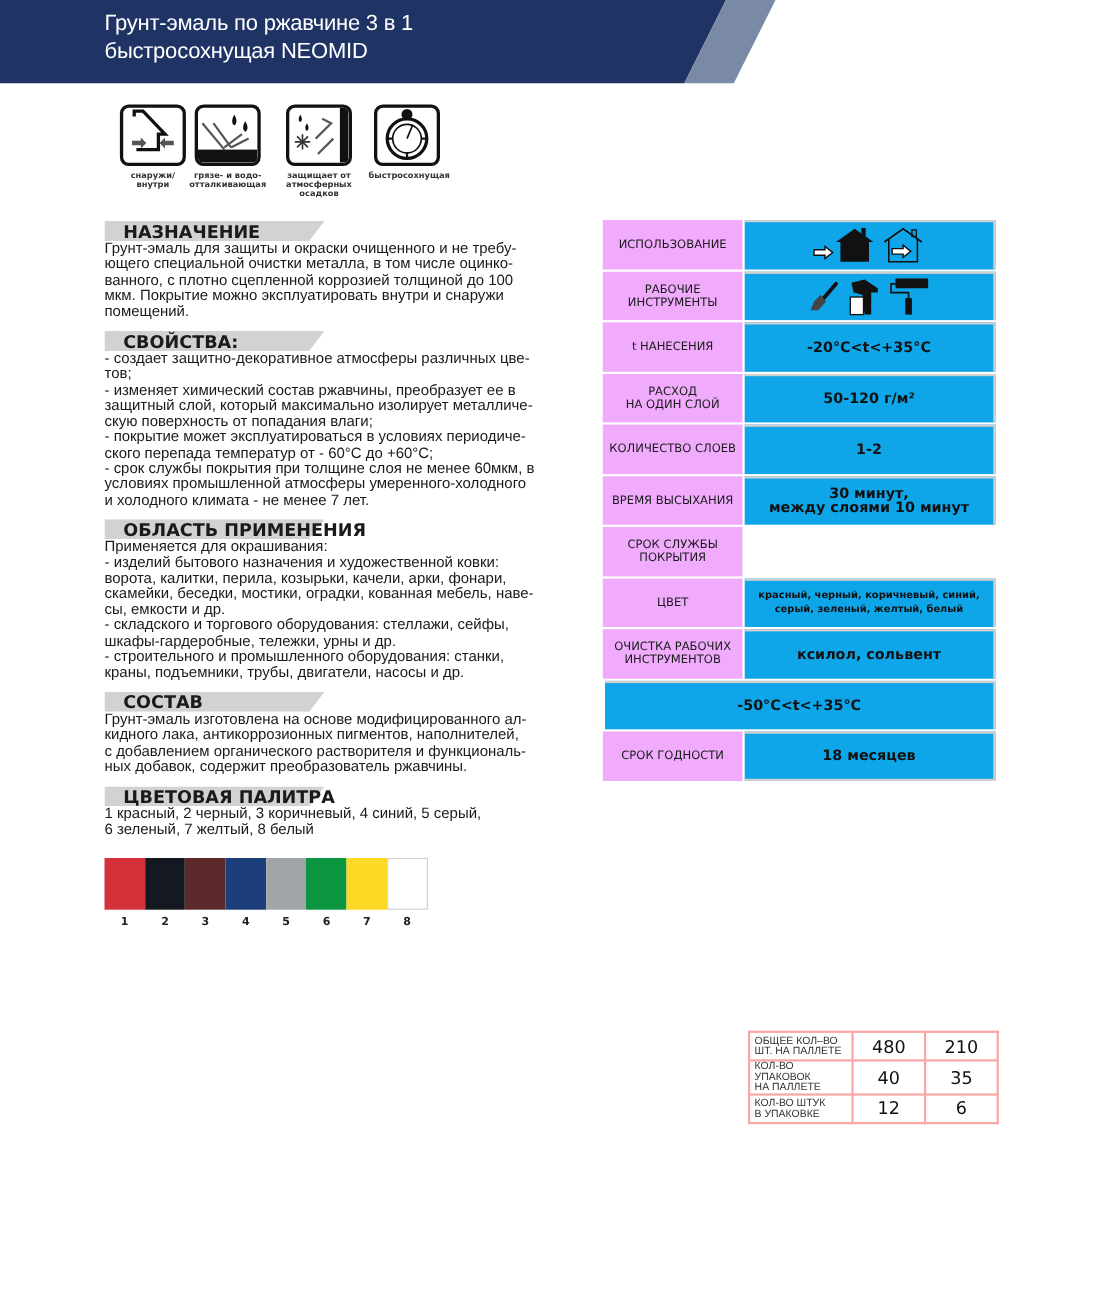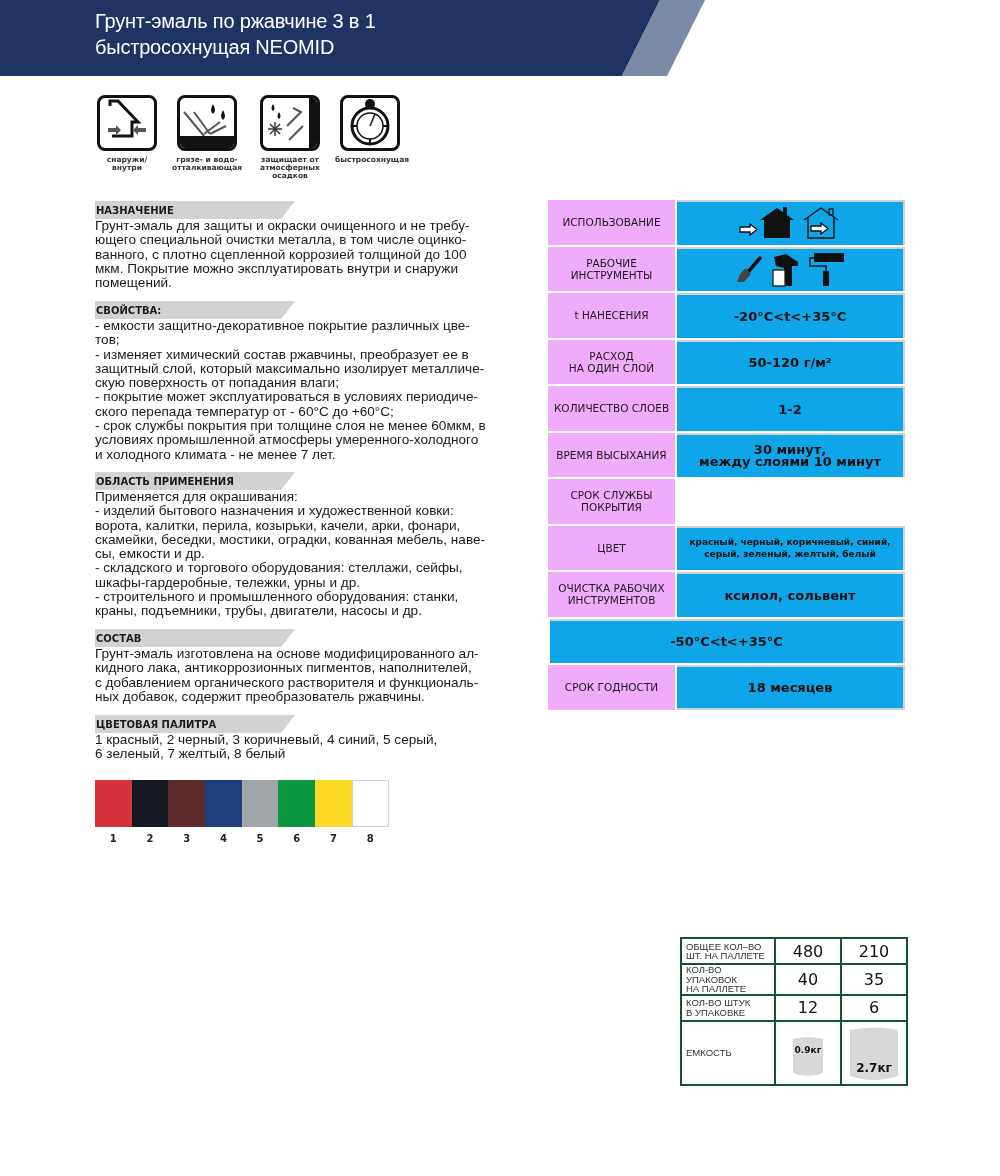--- a/index.html
+++ b/index.html
@@ -20,21 +20,21 @@
   .feature .icon-box { width: 60px; height: 56px; border: 3px solid #111; border-radius: 8px;
                        box-sizing: border-box; margin: 0 auto; position: relative; overflow: hidden; background:#fff; }
   .feature .cap { font-family: "DejaVu Sans", sans-serif; font-size: 7.5px; font-weight: bold; color: #333;
                   line-height: 8px; margin-top: 5px; }
 
   
   .section { position: absolute; left: 95px; width: 420px; }
   .sec-head { position: relative; height: 18px; }
   .sec-head .band { position: absolute; left: 0; top: 0; width: 200px; height: 18px; }
   .sec-head .label { position: relative; font-family: "DejaVu Sans", sans-serif; font-weight: bold;
-                     font-size: 10px; line-height: 19px; color: #1a1a1a; padding-left: 1px; }
+                     font-size: 16px; line-height: 19px; color: #1a1a1a; padding-left: 17px; }
   .sec-body { font-family: "Liberation Sans", sans-serif; font-size: 13.6px; line-height: 14.3px;
               color: #1a1a1a; }
   .sec-body div { white-space: nowrap; }
 
   
   .palette { position: absolute; left: 95px; top: 780px; height: 47px; display: flex; }
   .swatch { width: 36.7px; height: 47px; box-sizing: border-box; }
   .swatch.white { border: 1px solid #cfcfcf; }
   .palette-nums { position: absolute; left: 95px; top: 833px; display: flex; }
   .palette-nums span { width: 36.7px; text-align: center; font-family: "DejaVu Sans", sans-serif;
@@ -50,21 +50,21 @@
               text-align: center; font-family: "DejaVu Sans", sans-serif; font-weight: bold; font-size: 13px;
               line-height: 13px; color: #111; box-sizing: border-box;
               border-top: 2px solid #d0d0d0; border-right: 2px solid #d0d0d0; }
   .spec-row:last-child .spec-val { border-bottom: 2px solid #d0d0d0; }
   .spec-val.small { font-size: 9px; line-height: 11.5px; }
   .spec-val.two { line-height: 12px; }
   .spec-key span, .spec-val span { white-space: pre-line; }
 
   
   .pack { position: absolute; left: 680px; top: 937px; border-collapse: collapse; }
-  .pack td { border: 2px solid #14532d; padding: 0; }
+  .pack td { border: 2px solid #fca5a5; padding: 0; }
   .pack .pk { width: 88px; font-family: "Liberation Sans", sans-serif; font-size: 9.5px; line-height: 9.5px;
               color: #333; padding-left: 4px; white-space: pre-line; height: 24px; }
   .pack .pv { width: 64px; text-align: center; font-family: "DejaVu Sans", sans-serif; font-size: 16px; color: #111; }
   .pack .pv2 { width: 64px; }
   .pack tr.cap td { height: 62px; }
   .can { position: relative; margin: 0 auto; }
   .can-label { position: absolute; left: 0; right: 0; text-align: center; font-family: "DejaVu Sans", sans-serif;
                font-weight: bold; color: #111; }
 </style>
 </head>
@@ -75,21 +75,21 @@
     <polygon points="0,0 660,0 622,76 0,76" fill="#1f3464"></polygon>
     <polygon points="660,0 705,0 667,76 622,76" fill="#7a8aa4"></polygon>
   </svg>
   <div class="banner-title">
     <div>Грунт-эмаль по ржавчине 3 в 1</div>
     <div>быстросохнущая NEOMID</div>
   </div>
 </div>
 
 <div class="features">
-  <div class="feature" style="left:0px;text-align:center;">
+  <div class="feature" style="left:12px;text-align:center;">
     <div class="icon-box">
       <svg width="54" height="50" viewBox="0 0 54 50">
         <polyline points="10,8 10,3 18,3 38,24 32,24 32,38 12,38" fill="none" stroke="#111" stroke-width="3"></polyline>
         <polygon points="8,30 16,30 16,27 21,32 16,37 16,34 8,34" fill="#555"></polygon>
         <polygon points="46,30 38,30 38,27 33,32 38,37 38,34 46,34" fill="#555"></polygon>
       </svg>
     </div>
     <div class="cap">
       <div>снаружи/внутри</div>
     </div>
@@ -168,21 +168,21 @@
 </div>
 
 <div class="section" style="top:301px;">
   <div class="sec-head">
     <svg class="band" width="200" height="18">
         <polygon points="0,0 200,0 186,18 0,18" fill="#d2d2d2"></polygon>
       </svg>
     <div class="label">СВОЙСТВА:</div>
   </div>
   <div class="sec-body">
-    <div>- емкости защитно-декоративное покрытие различных цве-</div>
+    <div>- создает защитно-декоративное атмосферы различных цве-</div>
     <div>тов;</div>
     <div>- изменяет химический состав ржавчины, преобразует ее в</div>
     <div>защитный слой, который максимально изолирует металличе-</div>
     <div>скую поверхность от попадания влаги;</div>
     <div>- покрытие может эксплуатироваться в условиях периодиче-</div>
     <div>ского перепада температур от - 60°С до +60°С;</div>
     <div>- срок службы покрытия при толщине слоя не менее 60мкм, в</div>
     <div>условиях промышленной атмосферы умеренного-холодного</div>
     <div>и холодного климата - не менее 7 лет.</div>
   </div>
@@ -383,33 +383,14 @@
 НА ПАЛЛЕТЕ</td>
     <td class="pv">40</td>
     <td class="pv">35</td>
   </tr>
   <tr>
     <td class="pk">КОЛ-ВО ШТУК
 В УПАКОВКЕ</td>
     <td class="pv">12</td>
     <td class="pv">6</td>
   </tr>
-  <tr class="cap">
-    <td class="pk">ЕМКОСТЬ</td>
-    <td class="pv2">
-      <div class="can" style="width:30px;height:42px;margin-top:8px;">
-        <svg width="30" height="42" style="position:absolute;left:0;top:0;">
-          <path d="M0,3 Q15,-1 30,3 L30,37 Q15,43 0,37 Z" fill="#d8d8d8"></path>
-        </svg>
-        <div class="can-label" style="top:9px;font-size:9px;">0.9кг</div>
-      </div>
-    </td>
-    <td class="pv2">
-      <div class="can" style="width:48px;height:56px;margin-top:2px;">
-        <svg width="48" height="56" style="position:absolute;left:0;top:0;">
-          <path d="M0,4 Q24,-1 48,4 L48,50 Q24,58 0,50 Z" fill="#d8d8d8"></path>
-        </svg>
-        <div class="can-label" style="top:35px;font-size:12px;">2.7кг</div>
-      </div>
-    </td>
-  </tr>
 </tbody>
   </table>
 
 </body></html>

